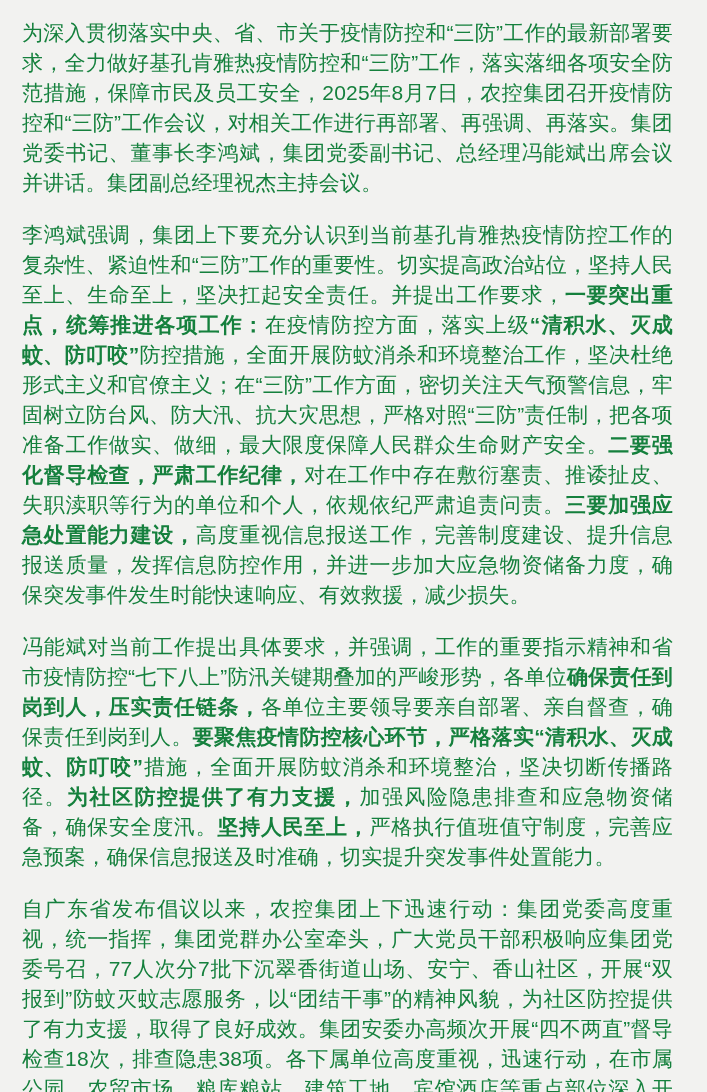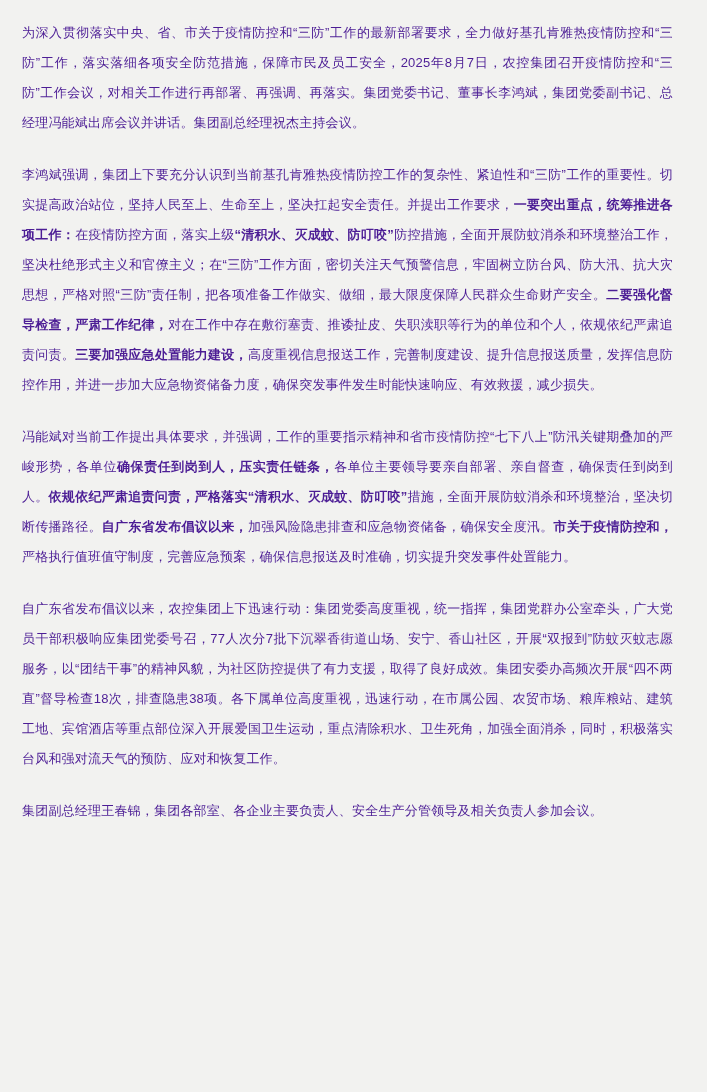--- a/index.html
+++ b/index.html
@@ -12,39 +12,39 @@
     font-family: "Liberation Sans", "DejaVu Sans", sans-serif;
   }
   #article {
     width: 707px;
     min-height: 1092px;
     box-sizing: border-box;
     padding: 18px 22px 24px 22px;
     background: #f2f2f0;
   }
   .para {
-    font-size: 13px;
+    font-size: 21px;
     line-height: 30px;
-    color: #4c1d95;
+    color: #15803d;
     text-align: justify;
     text-justify: inter-ideograph;
     margin: 0 12px 22px 0;
     letter-spacing: 0.2px;
   }
   .para:last-child {
     margin-bottom: 0;
   }
   .para b {
     font-weight: bold;
   }
 </style>
 </head>
 <body>
 
 <div id="article">
   <div id="paragraphs">
       <p class="para"><span>为深入贯彻落实中央、省、市关于疫情防控和“三防”工作的最新部署要求，全力做好基孔肯雅热疫情防控和“三防”工作，落实落细各项安全防范措施，保障市民及员工安全，2025年8月7日，农控集团召开疫情防控和“三防”工作会议，对相关工作进行再部署、再强调、再落实。集团党委书记、董事长李鸿斌，集团党委副书记、总经理冯能斌出席会议并讲话。集团副总经理祝杰主持会议。</span></p>
       <p class="para"><span>李鸿斌强调，集团上下要充分认识到当前基孔肯雅热疫情防控工作的复杂性、紧迫性和“三防”工作的重要性。切实提高政治站位，坚持人民至上、生命至上，坚决扛起安全责任。并提出工作要求，</span><b>一要突出重点，统筹推进各项工作：</b><span>在疫情防控方面，落实上级</span><b>“清积水、灭成蚊、防叮咬”</b><span>防控措施，全面开展防蚊消杀和环境整治工作，坚决杜绝形式主义和官僚主义；在“三防”工作方面，密切关注天气预警信息，牢固树立防台风、防大汛、抗大灾思想，严格对照“三防”责任制，把各项准备工作做实、做细，最大限度保障人民群众生命财产安全。</span><b>二要强化督导检查，严肃工作纪律，</b><span>对在工作中存在敷衍塞责、推诿扯皮、失职渎职等行为的单位和个人，依规依纪严肃追责问责。</span><b>三要加强应急处置能力建设，</b><span>高度重视信息报送工作，完善制度建设、提升信息报送质量，发挥信息防控作用，并进一步加大应急物资储备力度，确保突发事件发生时能快速响应、有效救援，减少损失。</span></p>
-      <p class="para"><span>冯能斌对当前工作提出具体要求，并强调，工作的重要指示精神和省市疫情防控“七下八上”防汛关键期叠加的严峻形势，各单位</span><b>确保责任到岗到人，压实责任链条，</b><span>各单位主要领导要亲自部署、亲自督查，确保责任到岗到人。</span><b>依规依纪严肃追责问责，严格落实</b><b>“清积水、灭成蚊、防叮咬”</b><span>措施，全面开展防蚊消杀和环境整治，坚决切断传播路径。</span><b>自广东省发布倡议以来，</b><span>加强风险隐患排查和应急物资储备，确保安全度汛。</span><b>市关于疫情防控和，</b><span>严格执行值班值守制度，完善应急预案，确保信息报送及时准确，切实提升突发事件处置能力。</span></p>
+      <p class="para"><span>冯能斌对当前工作提出具体要求，并强调，工作的重要指示精神和省市疫情防控“七下八上”防汛关键期叠加的严峻形势，各单位</span><b>确保责任到岗到人，压实责任链条，</b><span>各单位主要领导要亲自部署、亲自督查，确保责任到岗到人。</span><b>要聚焦疫情防控核心环节，严格落实</b><b>“清积水、灭成蚊、防叮咬”</b><span>措施，全面开展防蚊消杀和环境整治，坚决切断传播路径。</span><b>为社区防控提供了有力支援，</b><span>加强风险隐患排查和应急物资储备，确保安全度汛。</span><b>坚持人民至上，</b><span>严格执行值班值守制度，完善应急预案，确保信息报送及时准确，切实提升突发事件处置能力。</span></p>
       <p class="para"><span>自广东省发布倡议以来，农控集团上下迅速行动：集团党委高度重视，统一指挥，集团党群办公室牵头，广大党员干部积极响应集团党委号召，77人次分7批下沉翠香街道山场、安宁、香山社区，开展“双报到”防蚊灭蚊志愿服务，以“团结干事”的精神风貌，为社区防控提供了有力支援，取得了良好成效。集团安委办高频次开展“四不两直”督导检查18次，排查隐患38项。各下属单位高度重视，迅速行动，在市属公园、农贸市场、粮库粮站、建筑工地、宾馆酒店等重点部位深入开展爱国卫生运动，重点清除积水、卫生死角，加强全面消杀，同时，积极落实台风和强对流天气的预防、应对和恢复工作。</span></p>
       <p class="para"><span>集团副总经理王春锦，集团各部室、各企业主要负责人、安全生产分管领导及相关负责人参加会议。</span></p>
     </div>
 </div>
 
 </body></html>

